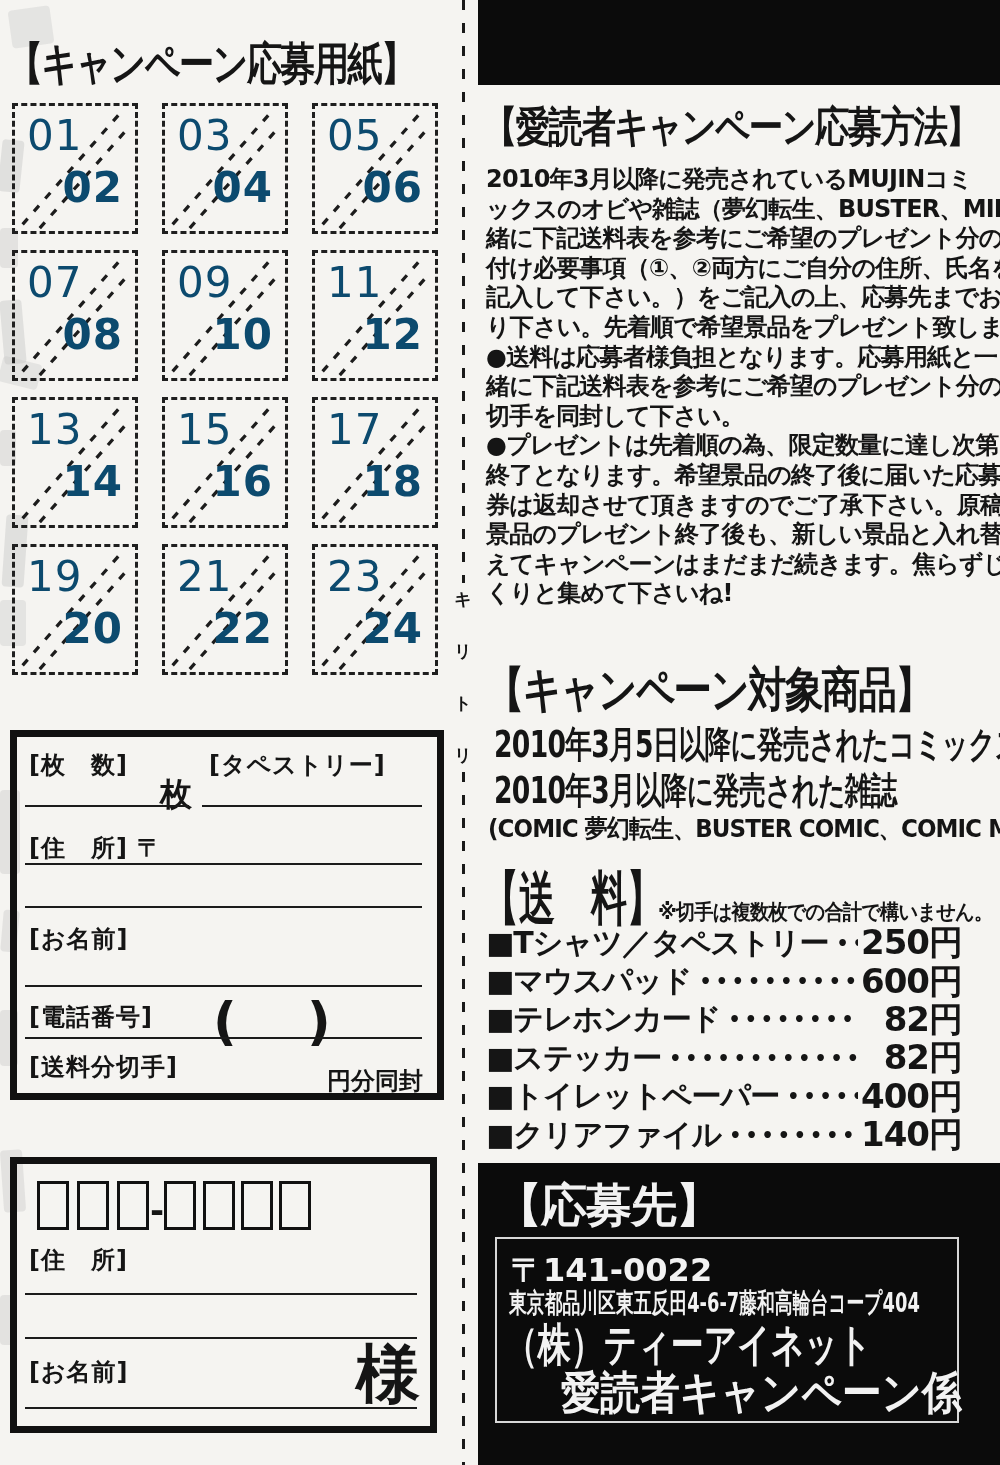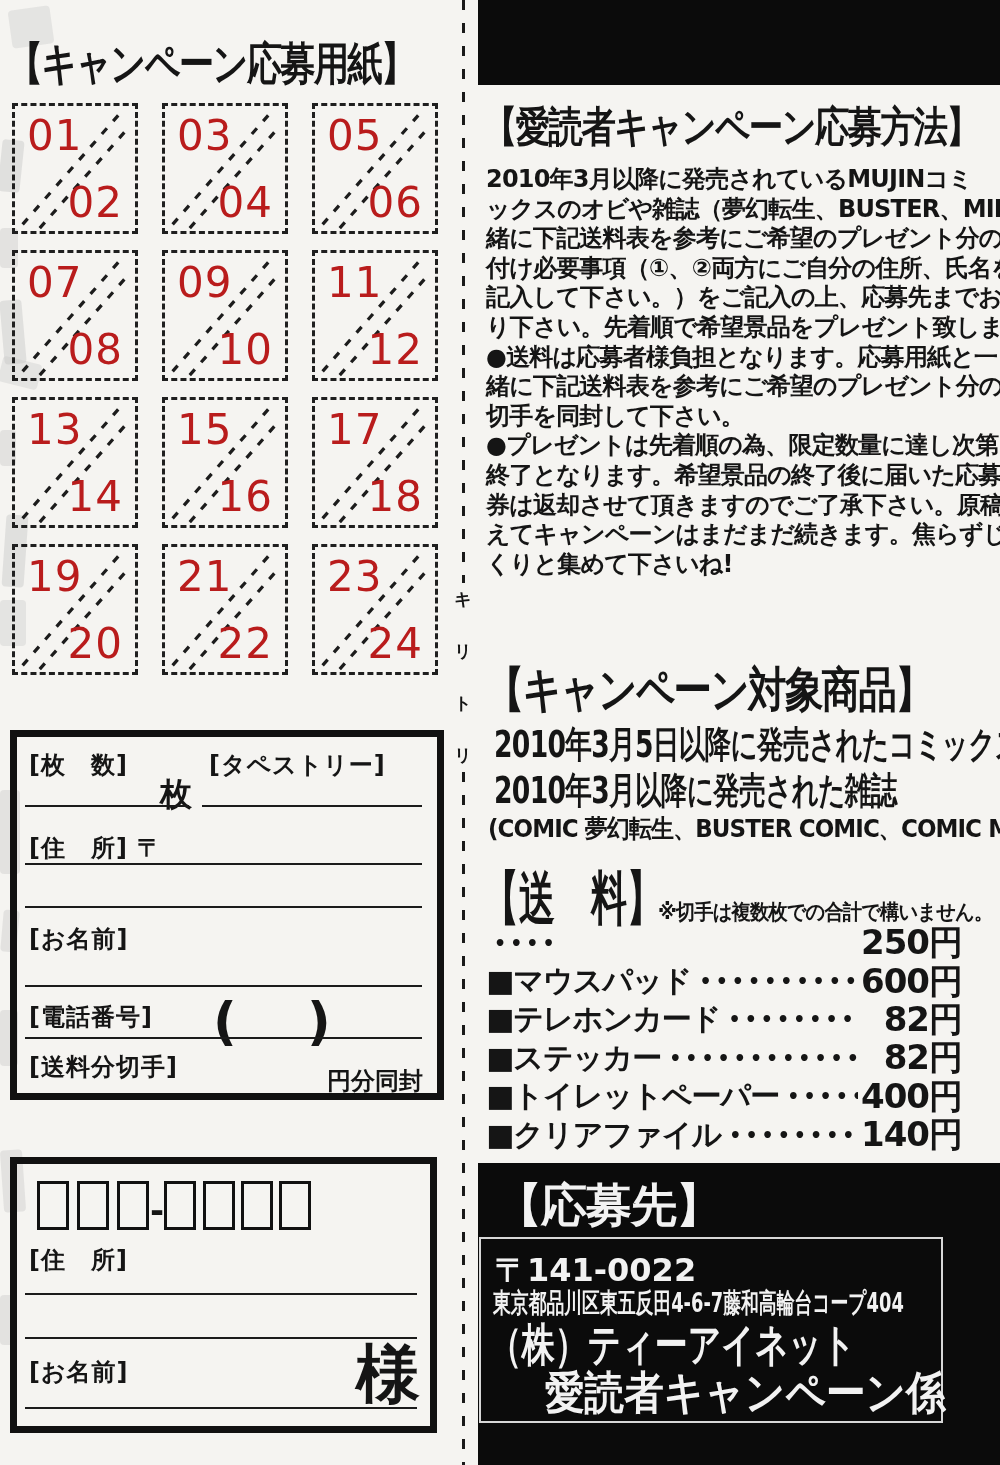--- a/index.html
+++ b/index.html
@@ -20,24 +20,24 @@
     left:12px; top:103px;
     display:grid; grid-template-columns:126px 126px 126px;
     column-gap:24px; row-gap:16px; grid-auto-rows:131px;
   }
   .stamp-cell{
     position:relative; border:3px dashed #1f1f1f; box-sizing:border-box;
   }
   .stamp-cell svg{position:absolute; left:0; top:0; width:100%; height:100%;}
   .stamp-cell line{stroke:#1c1c1c; stroke-width:3.4; stroke-dasharray:8 10;}
   .stamp-num{
-    position:absolute; font-size:42px; color:#b91c1c; letter-spacing:1px; line-height:1;
+    position:absolute; font-size:42px; color:#0c4a6e; letter-spacing:1px; line-height:1;
   }
   .stamp-num.tl{left:12px; top:9px;}
-  .stamp-num.br{right:12px; bottom:7px;}
+  .stamp-num.br{right:12px; bottom:22px;font-weight:bold;}
 
   .paper-form{
     border:7px solid #111; box-sizing:border-box; background:transparent;
   }
   .form1{left:10px; top:730px; width:434px; height:370px;}
   .form2{left:10px; top:1157px; width:427px; height:276px;}
   .fld{position:absolute; font-size:24px; font-weight:bold; letter-spacing:1px; white-space:nowrap;}
   .wline{position:absolute; border-bottom:2px solid #1b1b1b; height:0;}
   .unit{position:absolute; font-size:32px; font-weight:bold;}
   .paren{position:absolute; font-size:52px; font-weight:bold; line-height:1;}
@@ -83,21 +83,21 @@
   .ship-list{left:486px; top:924px; width:476px;}
   .ship-row{display:flex; align-items:center; height:38.4px;}
   .ship-name{font-size:30px; font-weight:bold; letter-spacing:-1px; white-space:nowrap;}
   .ship-dots{flex:1; overflow:hidden; white-space:nowrap; font-size:19px; font-weight:bold;
     letter-spacing:4px; padding:0 8px; line-height:1;}
   .ship-price{min-width:104px; text-align:right; font-size:34px; font-weight:bold;
     letter-spacing:-1px; white-space:nowrap;}
 
   .dest-panel{left:478px; top:1163px; width:522px; height:302px; background:#0b0b0b; color:#f2f2f2;padding-left:44px;}
   .h-dest{position:absolute; left:18px; top:12px; font-size:46px; font-weight:bold; letter-spacing:-1px;}
-  .dest-inner{position:absolute; left:1px; top:74px; width:464px; height:186px;
+  .dest-inner{position:absolute; left:17px; top:74px; width:464px; height:186px;
     border:2px solid #d8d8d8; box-sizing:border-box;}
   .d-postal{position:absolute; left:14px; top:10px; font-size:32px; font-weight:bold;}
   .d-addr{position:absolute; left:12px; top:46px; font-size:27px; font-weight:bold;
     transform:scaleX(0.66); transform-origin:left top; white-space:nowrap;}
   .d-company{position:absolute; left:8px; top:76px; font-size:45px; font-weight:bold;
     transform:scaleX(0.73); transform-origin:left top; white-space:nowrap;}
   .d-dept{position:absolute; left:64px; top:124px; font-size:45px; font-weight:bold;
     transform:scaleX(0.88); transform-origin:left top; white-space:nowrap;}
 
   
@@ -283,34 +283,36 @@
     <div class="ln">緒に下記送料表を参考にご希望のプレゼント分の</div>
     <div class="ln">付け必要事項（①、②両方にご自分の住所、氏名を</div>
     <div class="ln">記入して下さい。）をご記入の上、応募先までお送</div>
     <div class="ln">り下さい。先着順で希望景品をプレゼント致します。</div>
     <div class="ln">●送料は応募者様負担となります。応募用紙と一</div>
     <div class="ln">緒に下記送料表を参考にご希望のプレゼント分の</div>
     <div class="ln">切手を同封して下さい。</div>
     <div class="ln">●プレゼントは先着順の為、限定数量に達し次第</div>
     <div class="ln">終了となります。希望景品の終了後に届いた応募</div>
     <div class="ln">券は返却させて頂きますのでご了承下さい。原稿</div>
+    <div class="ln">景品のプレゼント終了後も、新しい景品と入れ替</div>
     <div class="ln">えてキャンペーンはまだまだ続きます。焦らずじっ</div>
     <div class="ln">くりと集めて下さいね!</div>
   </div>
 
   <div class="abs h-target">【キャンペーン対象商品】</div>
   <div class="abs t-line1">2010年3月5日以降に発売されたコミックス</div>
   <div class="abs t-line2">2010年3月以降に発売された雑誌</div>
   <div class="abs t-line3">(COMIC 夢幻転生、BUSTER COMIC、COMIC MILF)</div>
 
   <div class="abs h-ship">【送　料】</div>
   <div class="abs ship-note">※切手は複数枚での合計で構いません。</div>
 
   <div class="abs ship-list">
     <div class="ship-row">
+      <span class="ship-name">■Tシャツ／タペストリー</span>
       <span class="ship-dots">••••</span>
       <span class="ship-price">250円</span>
     </div>
     <div class="ship-row">
       <span class="ship-name">■マウスパッド</span>
       <span class="ship-dots">••••••••••••••</span>
       <span class="ship-price">600円</span>
     </div>
     <div class="ship-row">
       <span class="ship-name">■テレホンカード</span>

